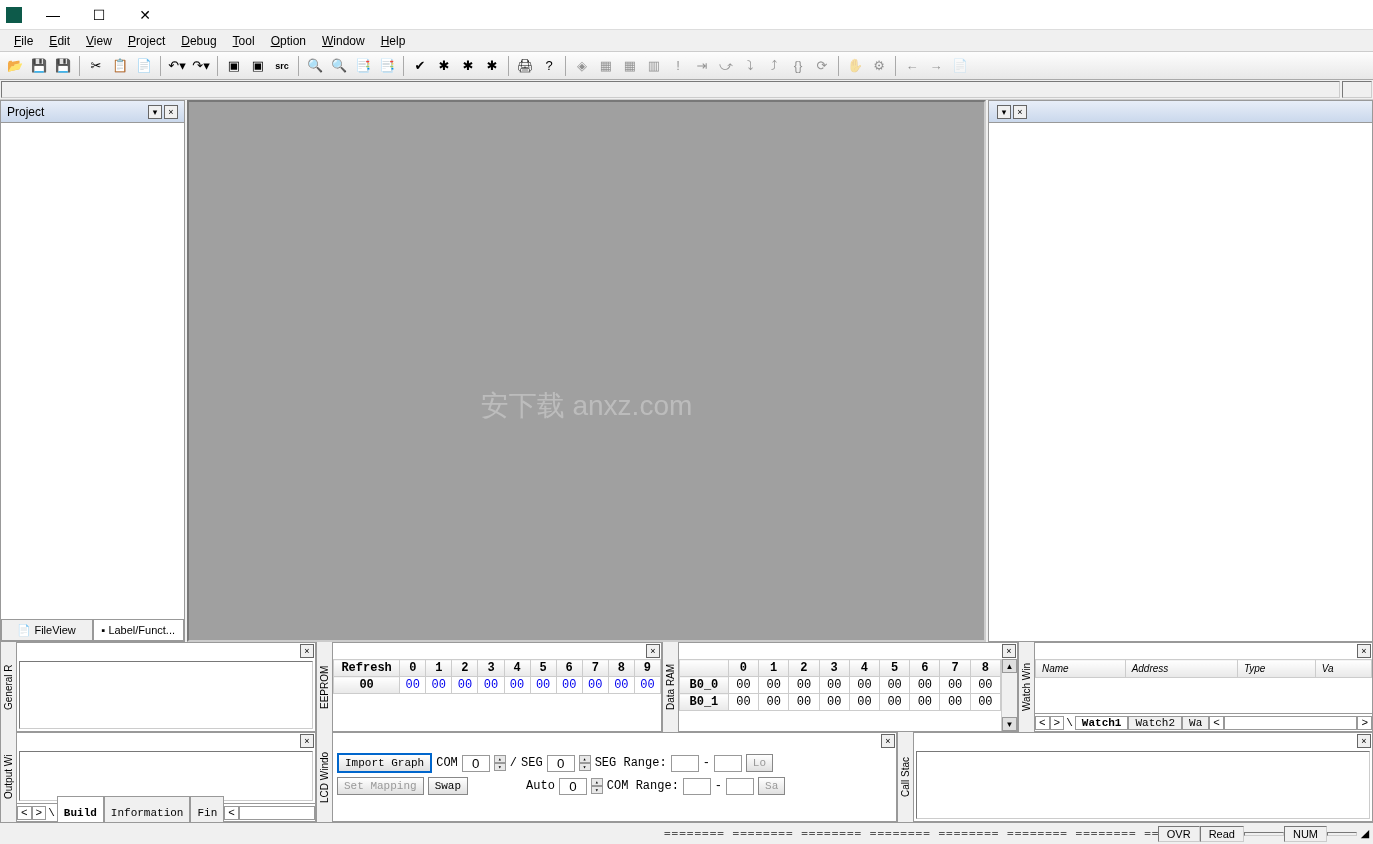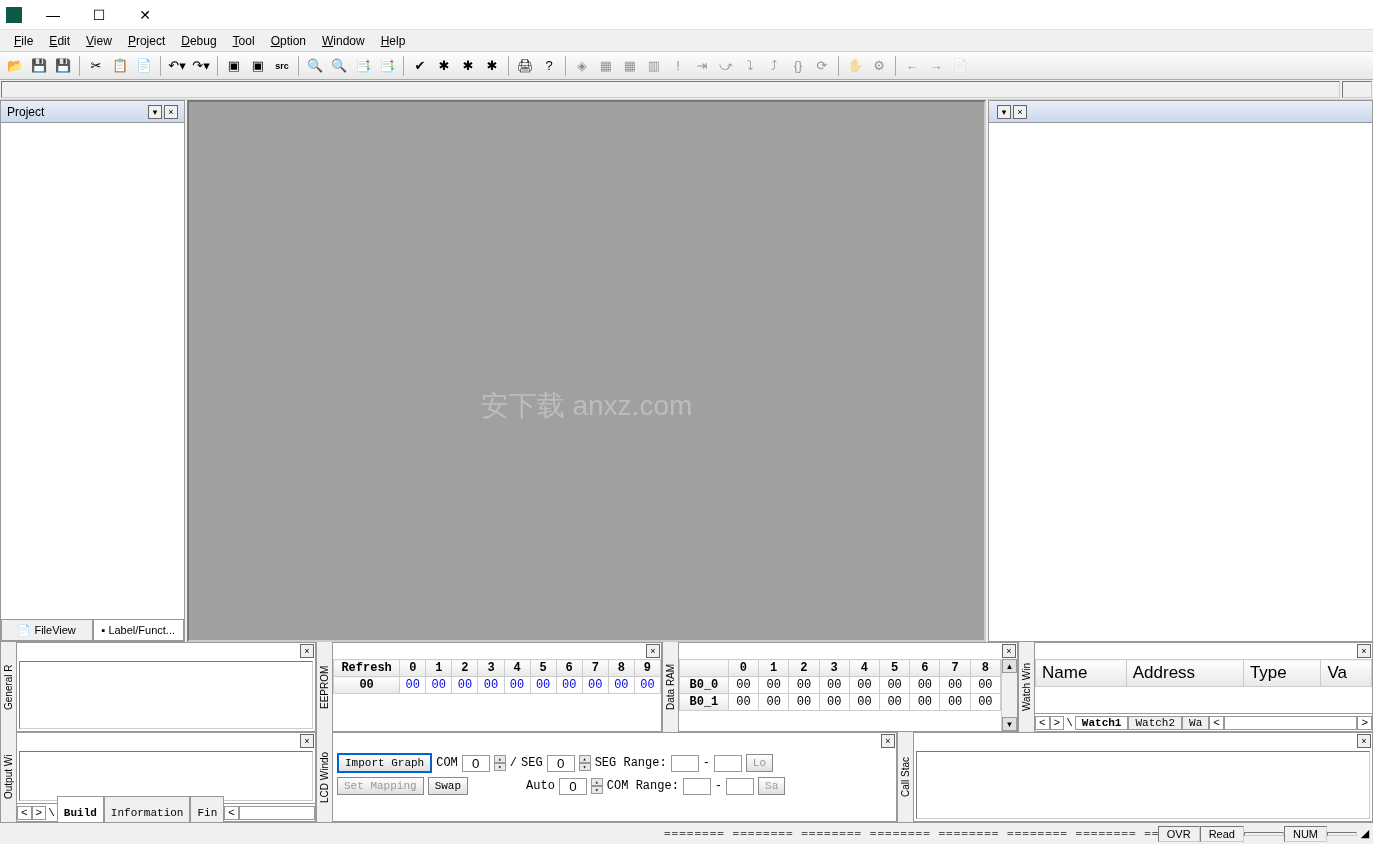--- a/index.html
+++ b/index.html
@@ -47,21 +47,21 @@
 table.mem { font-family: "Courier New", monospace; font-size: 12px; border-collapse: collapse; width: 100%; }
 table.mem th, table.mem td { border: 1px solid #ccc; padding: 1px 4px; text-align: center; background: #fff; }
 table.mem th { background: linear-gradient(#fff,#e8e8e8); font-weight: bold; }
 table.mem td.blue { color: #0000ee; }
 .memwrap { flex: 1; overflow: hidden; position: relative; }
 .memscroll { position: absolute; bottom: 0; left: 0; right: 0; height: 16px; overflow-x: scroll; }
 .memscroll div { width: 200%; height: 1px; }
 .vsb { width: 16px; background: #f0f0f0; border-left: 1px solid #ccc; display: flex; flex-direction: column; }
 .vsb .arr { height: 14px; background: #e0e0e0; border: 1px solid #999; font-size: 8px; display: flex; align-items: center; justify-content: center; }
 
-table.watchtbl { width: 100%; border-collapse: collapse; font-size: 17px; }
+table.watchtbl { width: 100%; border-collapse: collapse; font-size: 10px; font-style: italic; }
 table.watchtbl th { border: 1px solid #ccc; background: linear-gradient(#fff,#e8e8e8); padding: 3px 6px; font-weight: normal; text-align: left; }
 .watchtabs { height: 18px; display: flex; align-items: center; font-family: "Courier New", monospace; font-size: 11px; border-top: 1px solid #999; }
 .watchtabs .nav { border: 1px solid #999; padding: 0 3px; cursor: pointer; }
 .watchtabs .wtab { border: 1px solid #999; padding: 0 6px; cursor: pointer; background: #f0f0f0; }
 .watchtabs .wtab.active { background: #fff; font-weight: bold; }
 
 .botrow { display: flex; height: 90px; }
 .output { width: 300px; display: flex; }
 .lcd { flex: 1; display: flex; }
 .callstack { flex: 1; display: flex; max-width: 460px; }

